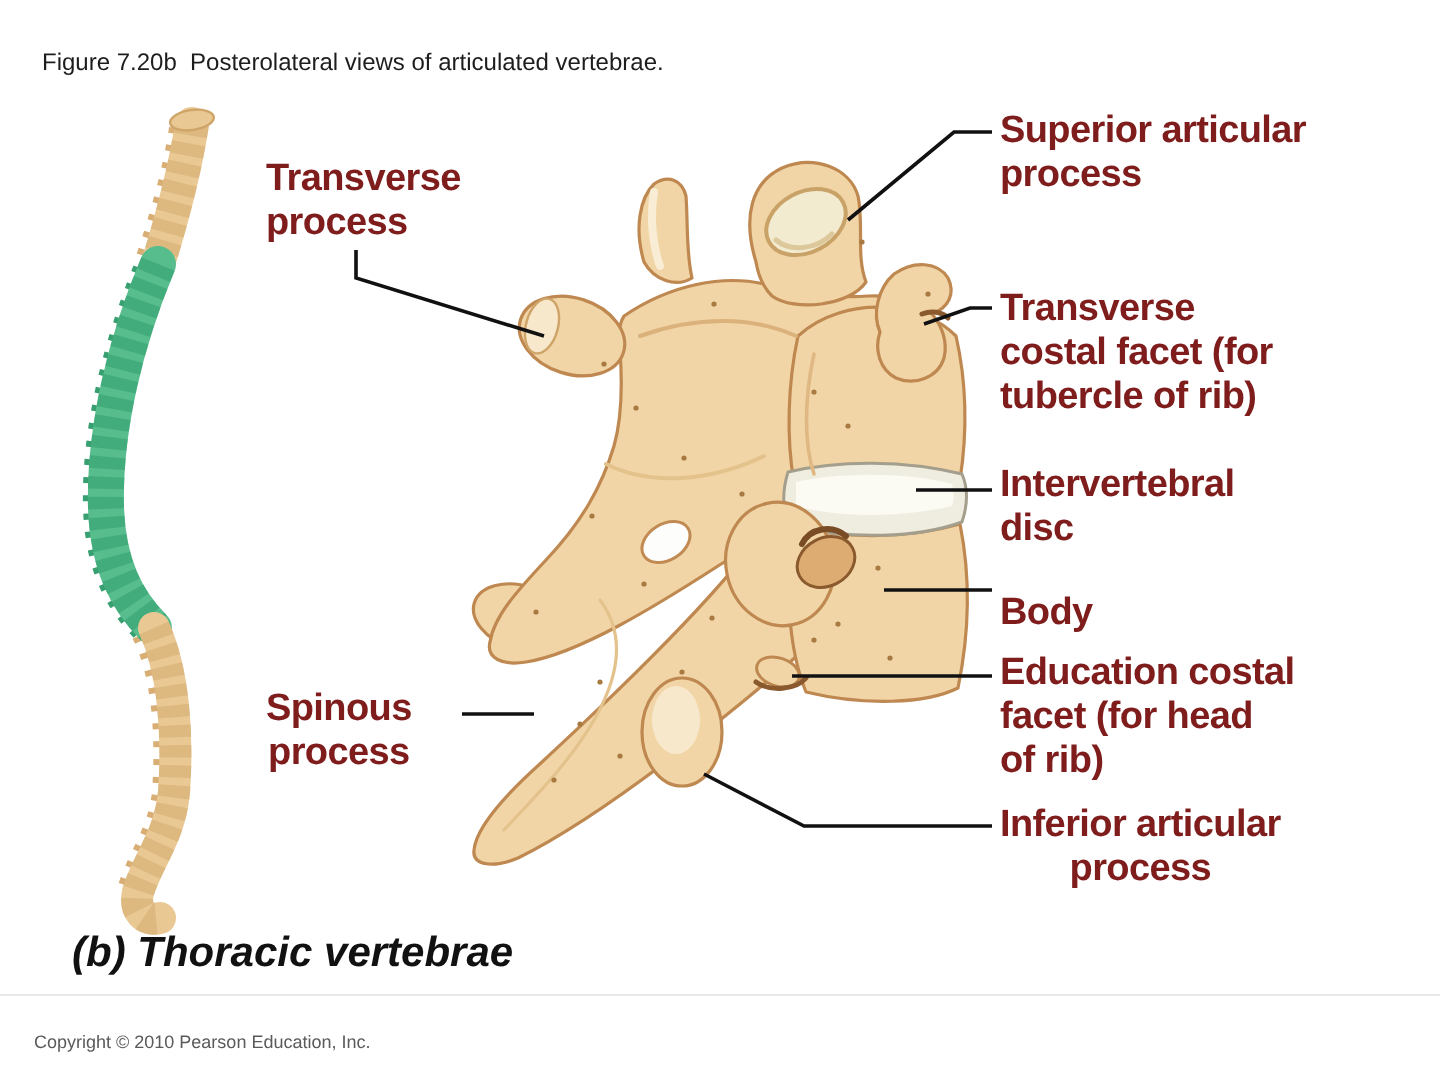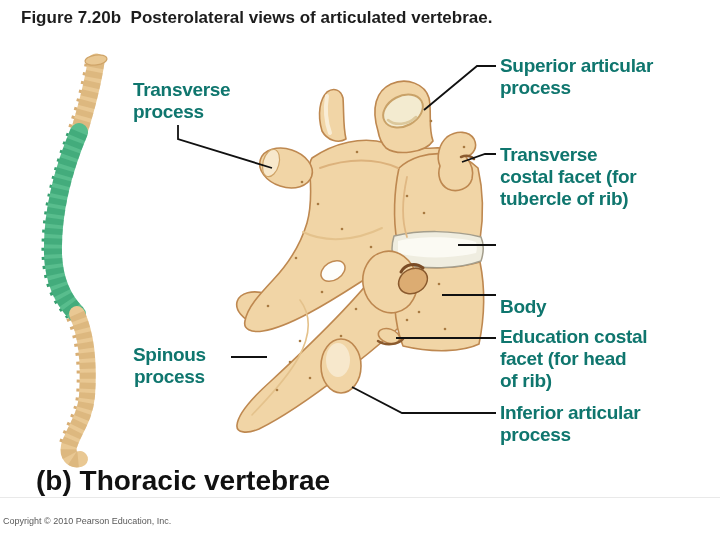--- a/index.html
+++ b/index.html
@@ -1,41 +1,42 @@
 <!DOCTYPE html>
 <html><head>
 <meta charset="utf-8">
 <style>
   html,body{margin:0;padding:0;background:#ffffff;}
   .page{
     position:relative;width:720px;height:539px;background:#ffffff;
     overflow:hidden;font-family:"Liberation Sans",sans-serif;
   }
   .fig-title{
-    position:absolute;left:21px;top:8px;font-size:17px;font-weight:bold;
+    position:absolute;left:21px;top:24px;font-size:12px;font-weight:normal;
     color:#1d1d1d;white-space:pre;
   }
   .anat-label{
-    position:absolute;font-size:19px;font-weight:bold;color:#0f766e;
+    position:absolute;font-size:19px;font-weight:bold;color:#7f1d1d;
     line-height:22px;letter-spacing:-0.3px;white-space:pre-line;
   }
   .lbl-transverse{left:133px;top:79px;}
   .lbl-superior{left:500px;top:55px;}
   .lbl-costal{left:500px;top:144px;}
   .lbl-disc{left:500px;top:232px;}
   .lbl-body{left:500px;top:296px;}
   .lbl-infcostal{left:500px;top:326px;}
-  .lbl-infarticular{left:500px;top:402px;}
+  .lbl-infarticular{left:500px;top:402px;text-align:center;}
   .lbl-spinous{left:133px;top:344px;text-align:center;}
   .caption{
-    position:absolute;left:36px;top:465px;font-size:28px;font-weight:bold;
+    position:absolute;left:36px;top:465px;font-size:21px;font-weight:bold;
     color:#111111;
+    font-style:italic;
   }
   .copyright{
-    position:absolute;left:3px;top:516px;font-size:9px;color:#5a5a5a;
+    position:absolute;left:17px;top:516px;font-size:9px;color:#5a5a5a;
   }
   .hairline{
     position:absolute;left:0;top:497px;width:720px;height:1px;
     background:#e0e0e0;opacity:.7;
   }
   svg.illustration{position:absolute;left:0;top:0;}
 </style>
 </head>
 <body>
 
@@ -147,20 +148,22 @@
     </g>
   </svg>
 
   <div class="anat-label lbl-transverse">Transverse
 process</div>
   <div class="anat-label lbl-superior">Superior articular
 process</div>
   <div class="anat-label lbl-costal">Transverse
 costal facet (for
 tubercle of rib)</div>
+  <div class="anat-label lbl-disc">Intervertebral
+disc</div>
   <div class="anat-label lbl-body">Body</div>
   <div class="anat-label lbl-infcostal">Education costal
 facet (for head
 of rib)</div>
   <div class="anat-label lbl-infarticular">Inferior articular
 process</div>
   <div class="anat-label lbl-spinous">Spinous
 process</div>
 
   <div class="caption">(b) Thoracic vertebrae</div>

